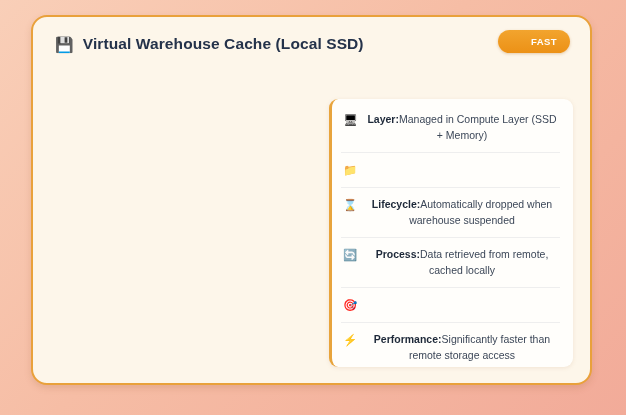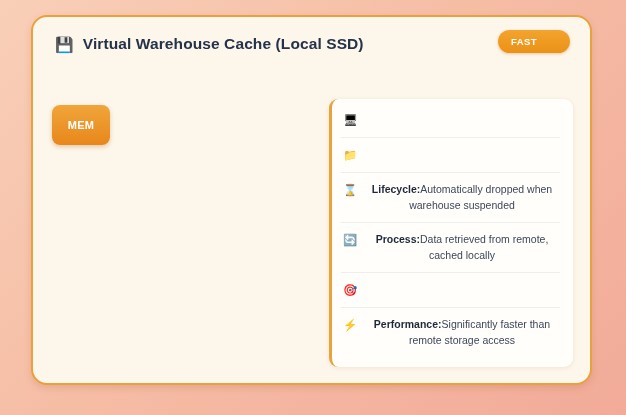--- a/index.html
+++ b/index.html
@@ -59,21 +59,21 @@
     right: 20px;
     top: 13px;
     min-width: 46px;
     padding: 6px 13px;
     border-radius: 13px;
     background: linear-gradient(180deg, #f2a42e 0%, #ec9116 100%);
     color: #ffffff;
     font-size: 9.5px;
     font-weight: bold;
     letter-spacing: 0.4px;
-    text-align: left;
+    text-align: right;
     box-shadow: 0 1px 3px rgba(170, 100, 20, 0.3);
   }
 
   
   .card-body {
     position: absolute;
     left: 0;
     top: 62px;
     right: 0;
     bottom: 0;
@@ -168,29 +168,29 @@
       <span class="title-icon">💾</span>
       <span>Virtual Warehouse Cache (Local SSD)</span>
     </div>
     <div class="badge">FAST</div>
   </div>
 
   <div class="card-body">
 
     <div class="left-pane">
       <div class="chip-row">
-        <div class="chip">MEM</div>
       </div>
     </div>
 
     <div class="info-pane">
       <div class="info-list">
 
         <div class="info-item">
           <span class="info-icon">🖥</span>
+          <span class="info-text"><span class="k">Layer:</span><span class="v">Managed in Compute Layer (SSD + Memory)</span></span>
         </div>
 
         <div class="info-item">
           <span class="info-icon">📁</span>
         </div>
 
         <div class="info-item">
           <span class="info-icon">⌛</span>
           <span class="info-text"><span class="k">Lifecycle:</span><span class="v">Automatically dropped when warehouse suspended</span></span>
         </div>

